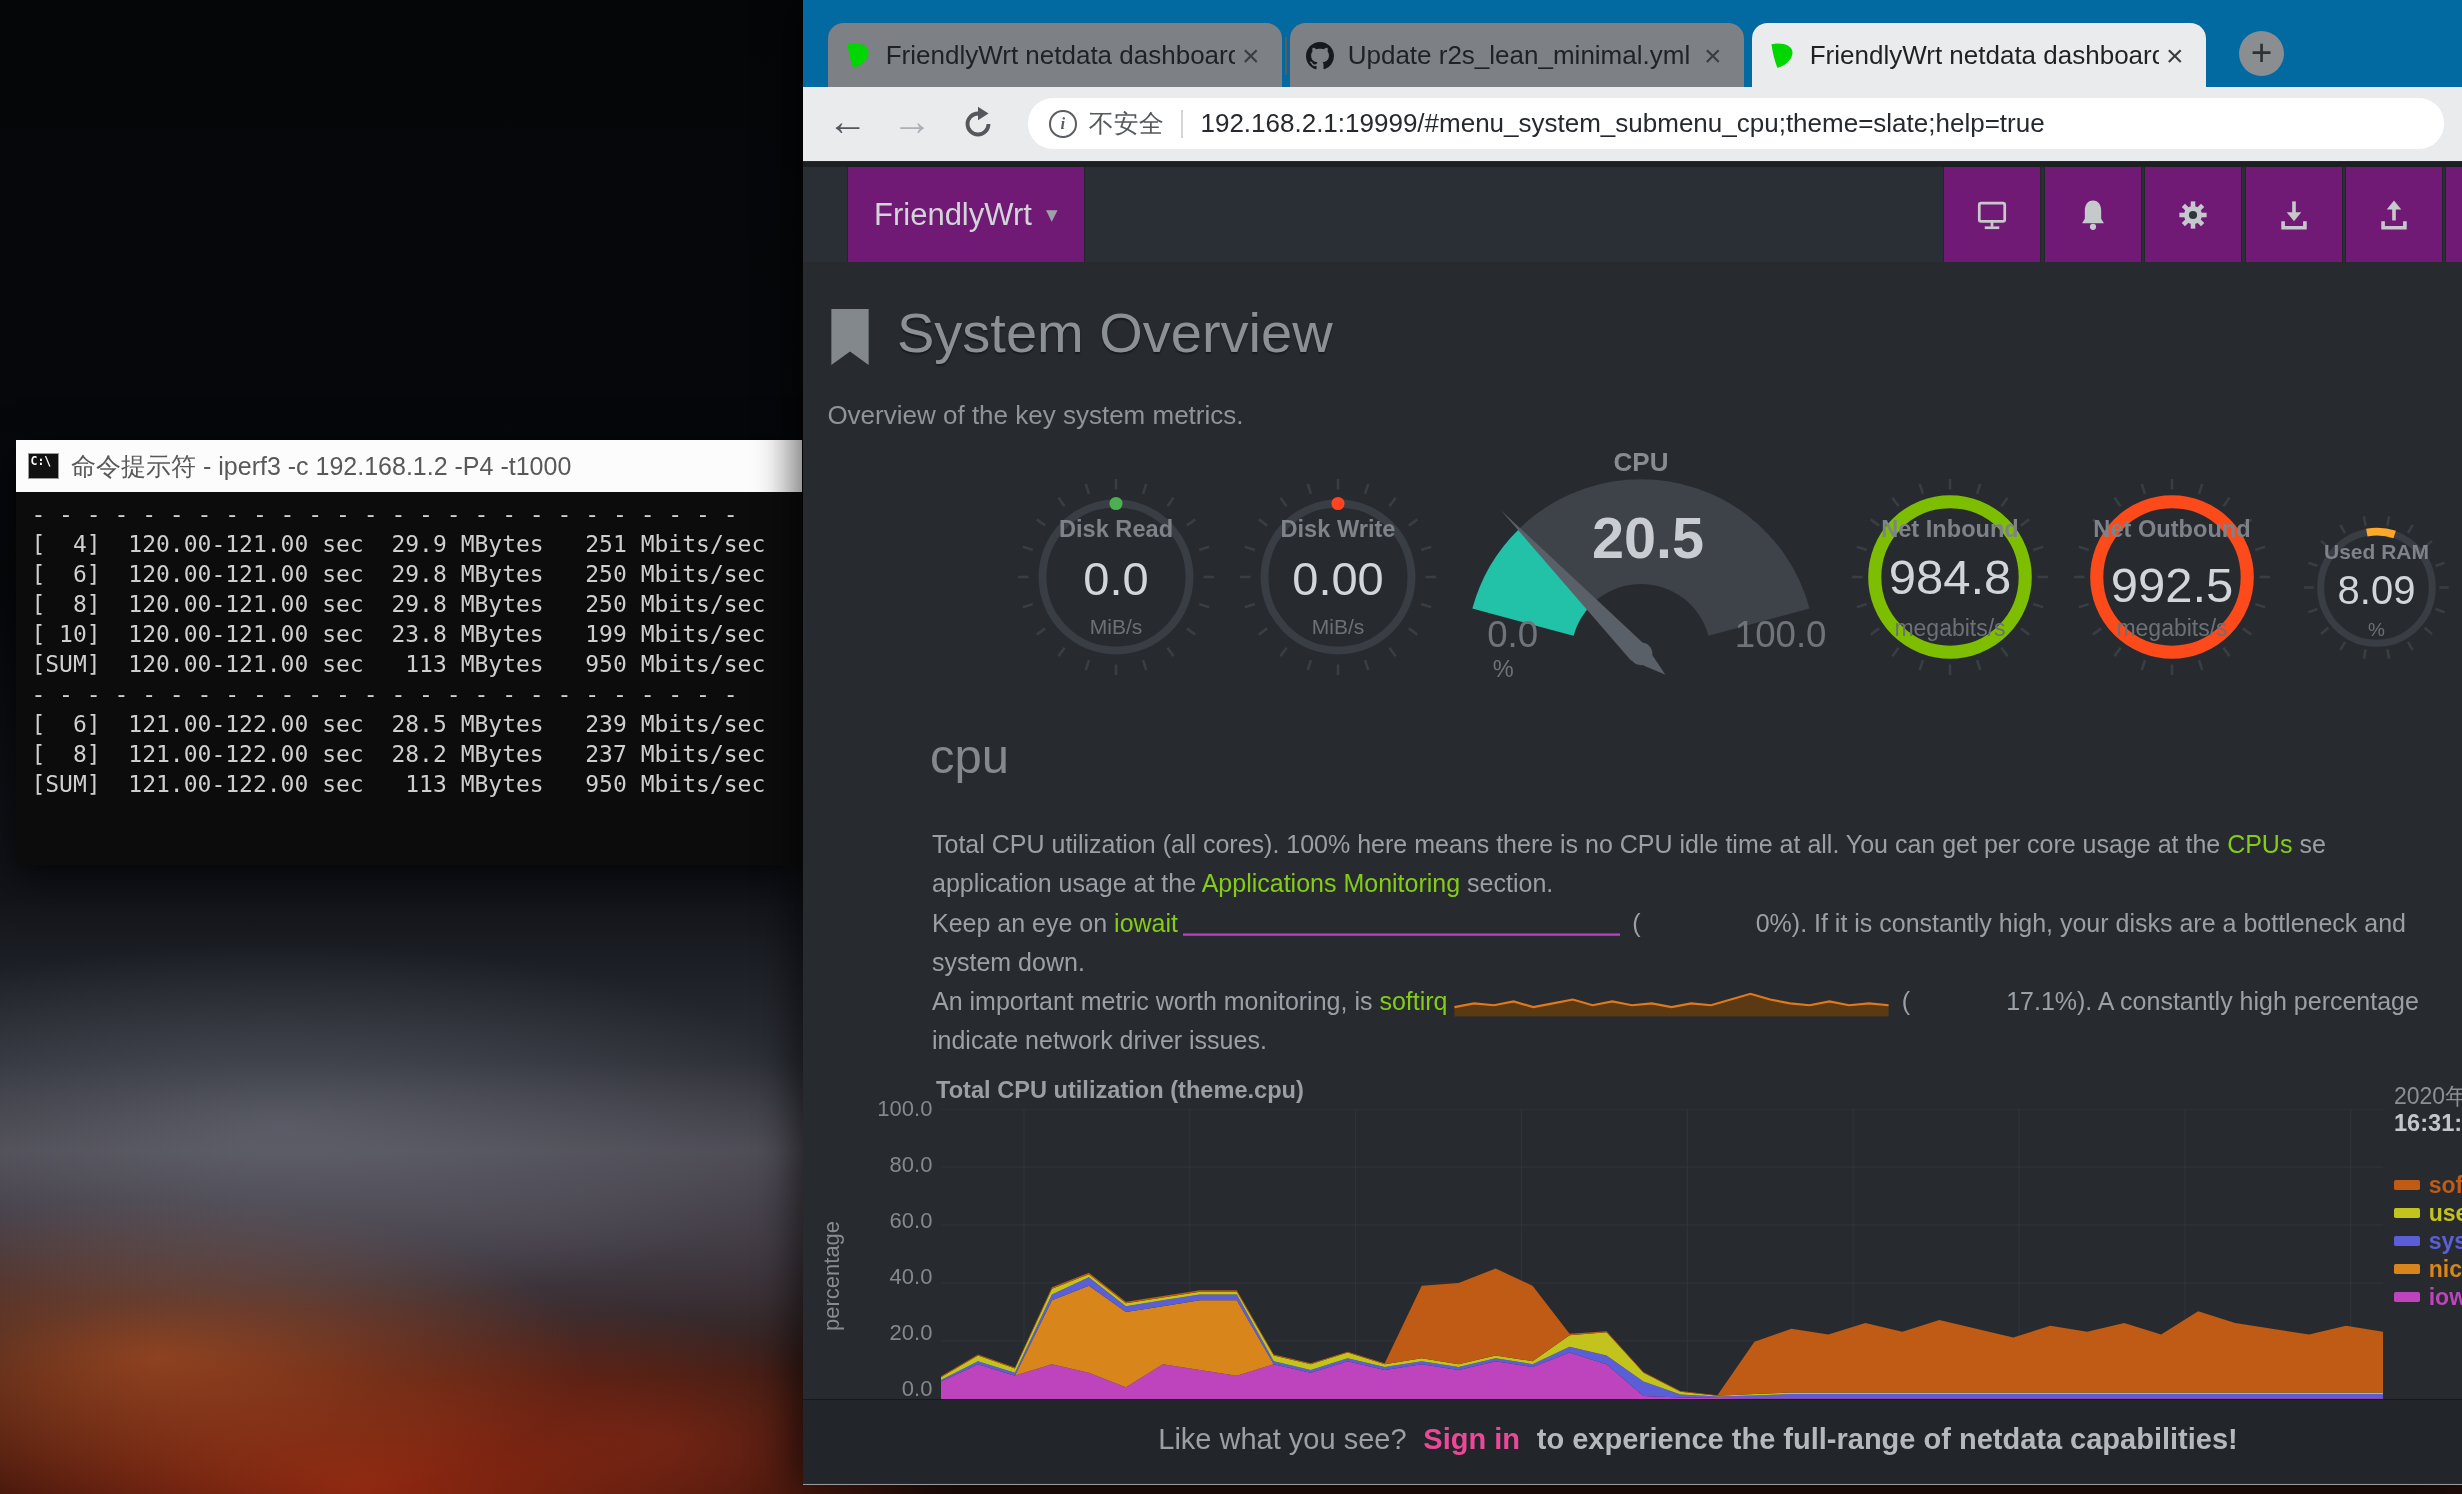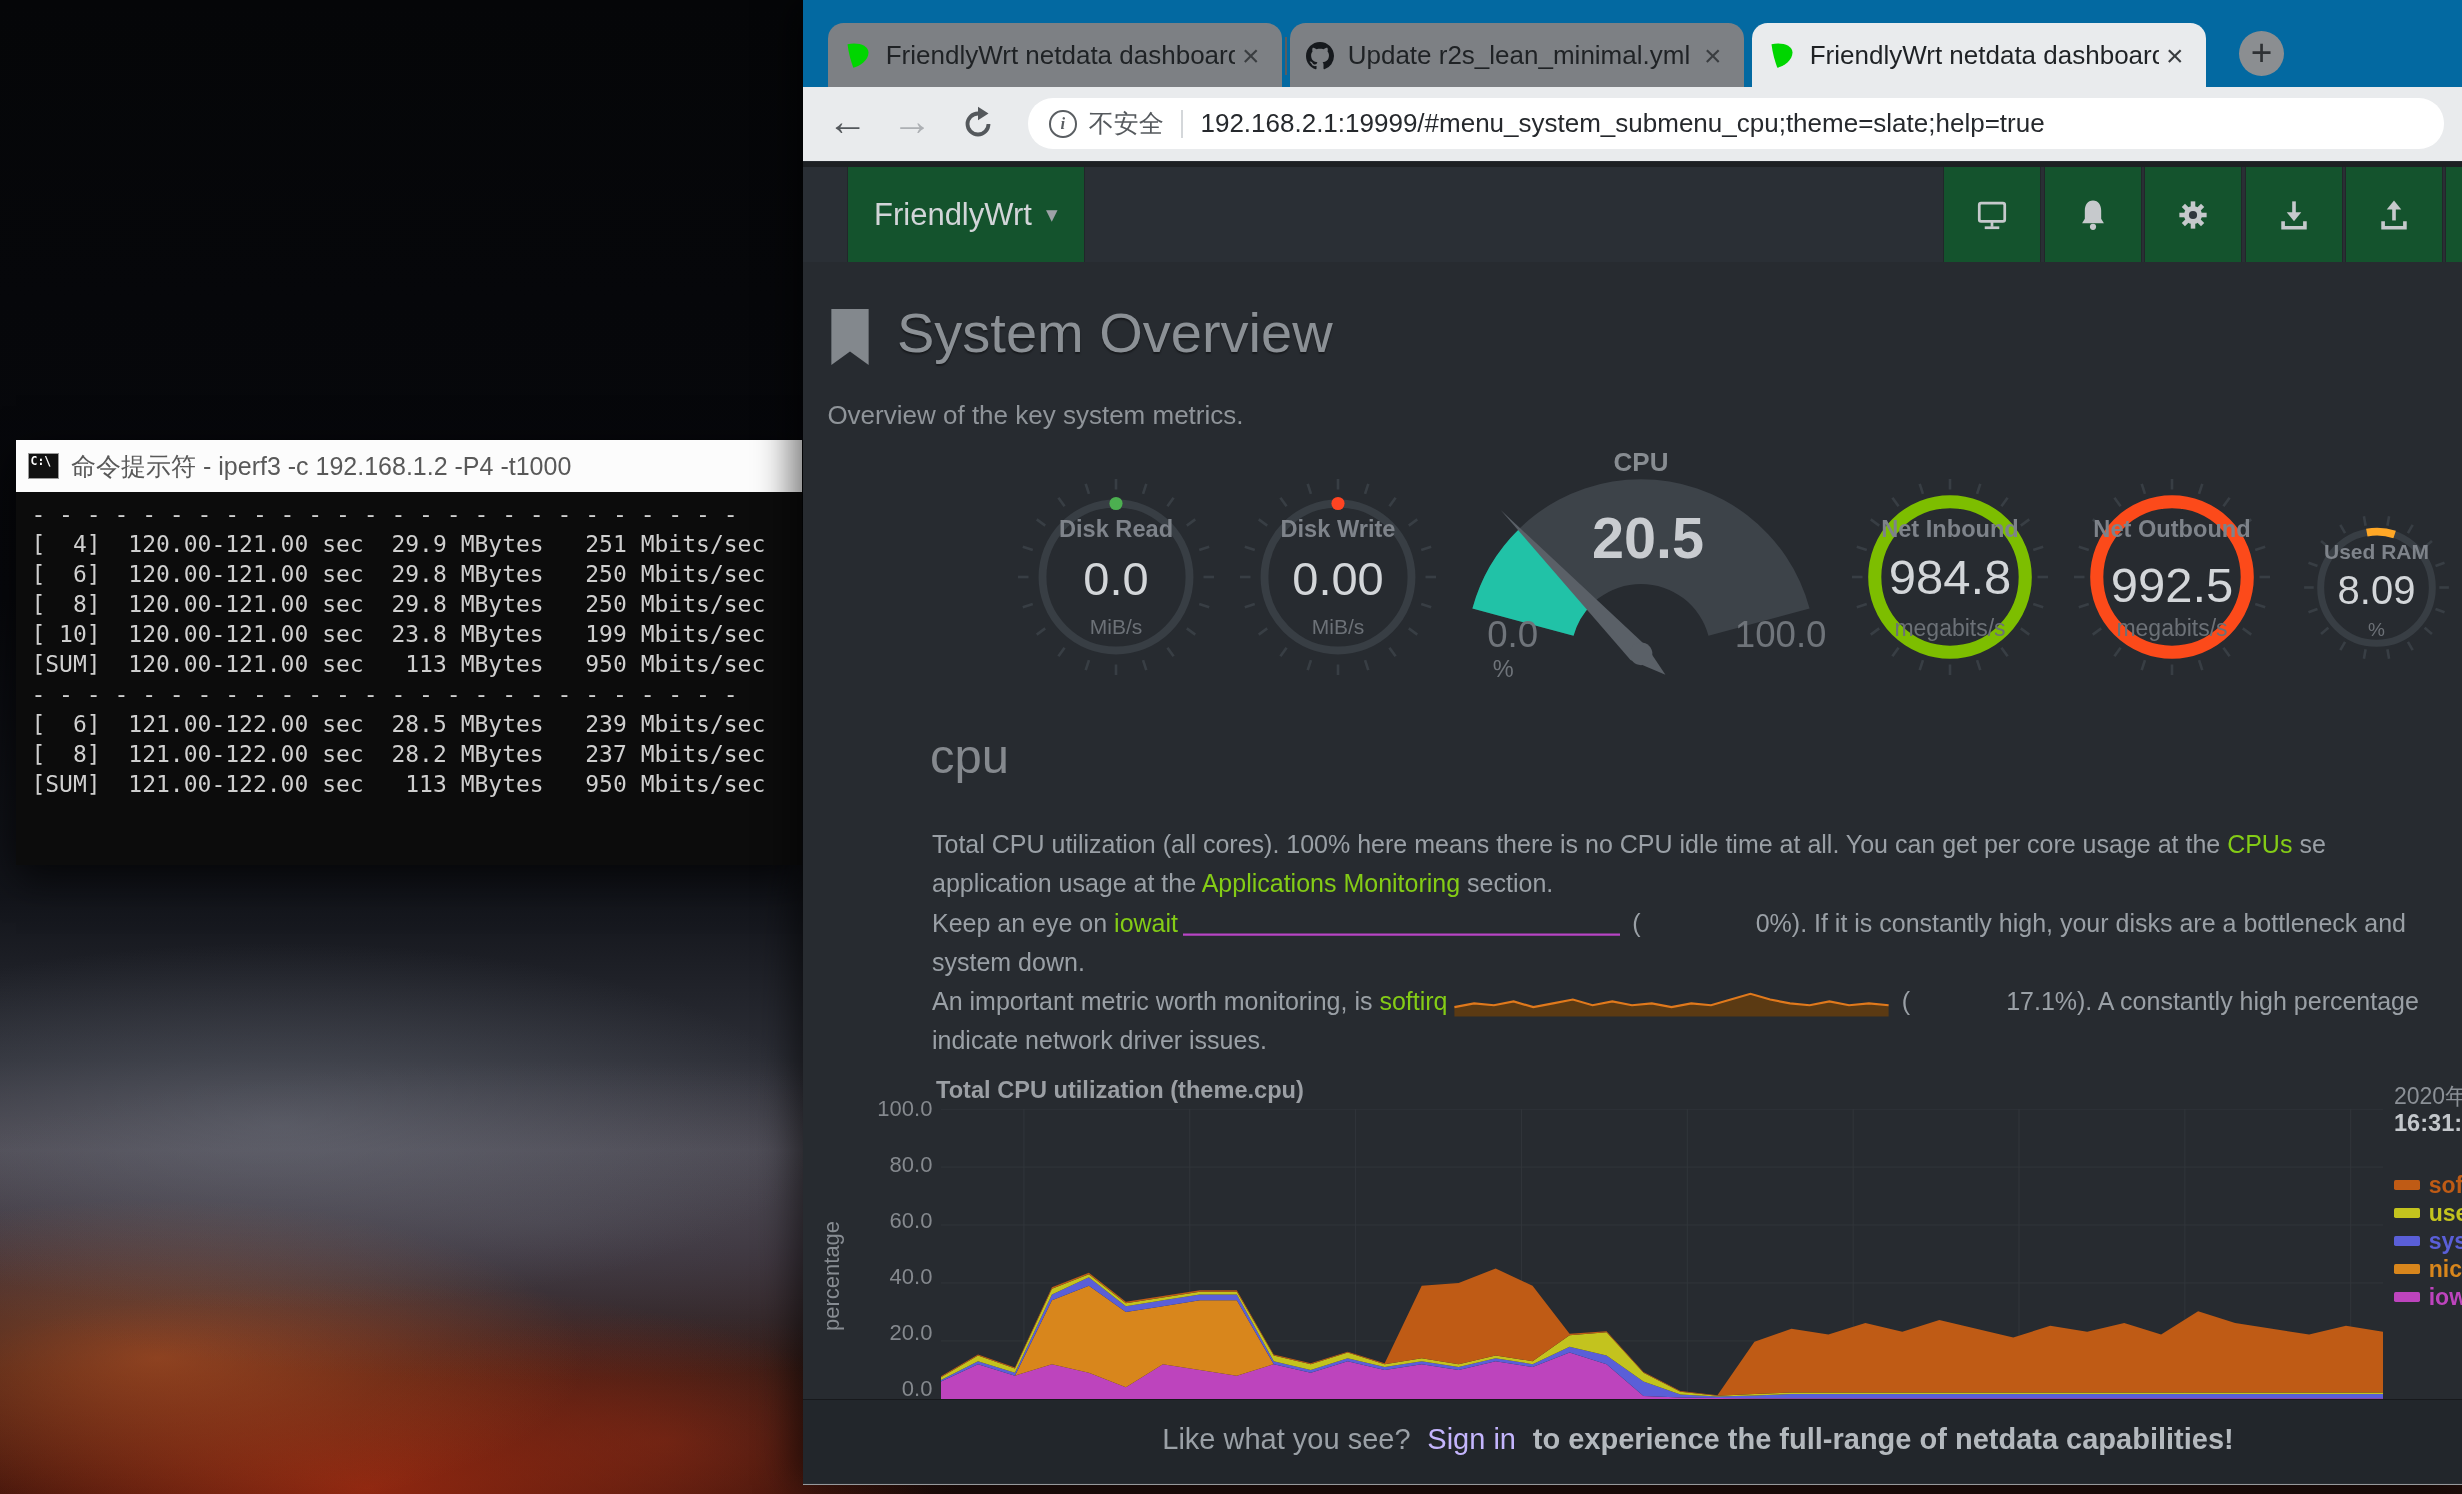--- a/index.html
+++ b/index.html
@@ -47,21 +47,21 @@
   #info-icon{width:23.6px;height:23.6px;border:2.2px solid #5a5e62;border-radius:50%;color:#5a5e62;
     font:italic bold 16.6px/23px "Liberation Serif",serif;text-align:center;flex:none;}
   #secure-label{margin-left:12.2px;font-size:25px;color:#55595d;white-space:nowrap;}
   #url-divider{width:1.7px;height:28px;background:#d4d7da;margin:0 17.5px;flex:none;}
   #url-text{font-size:26px;color:#26292d;white-space:nowrap;overflow:hidden;}
 
   
   #page{left:0;top:162px;width:1659px;height:1323px;background:#272b30;overflow:hidden;}
   #page-topline{left:0;top:0;width:100%;height:5.2px;background:#1d2023;}
   #nd-navbar{left:0;top:5.2px;width:100%;height:95px;background:#2a2f35;}
-  .nd-tile{position:absolute;top:0;height:95px;background:#14532d;border-left:1.7px solid #22262a;border-right:1.7px solid #22262a;
+  .nd-tile{position:absolute;top:0;height:95px;background:#701a75;border-left:1.7px solid #22262a;border-right:1.7px solid #22262a;
     display:flex;align-items:center;justify-content:center;text-align:center;}
   #host-dropdown{left:44px;width:238px;justify-content:flex-start;padding-left:26px;box-sizing:border-box;}
   #host-label{font-size:31px;color:#d2d5d8;}
   #host-caret{margin-left:14px;font-size:23px;color:#9da2a7;}
   .icon-tile{width:96px;}
   #page-title{left:94px;top:138px;font-size:56px;color:#8b9095;text-shadow:0 1.7px 1.7px rgba(0,0,0,.4);}
   #page-subtitle{left:24.4px;top:238px;font-size:26px;color:#8f9499;}
 
   .gauge{position:absolute;}
   .gauge svg{position:absolute;left:0;top:0;}
@@ -85,21 +85,21 @@
   .ytick{position:absolute;left:24.4px;width:105px;text-align:right;font-size:22px;color:#85898e;}
   #axis-percentage{left:15.7px;top:1009px;height:210px;writing-mode:vertical-rl;transform:rotate(180deg);
     font-size:22px;color:#878c92;text-align:center;}
   #legend{left:1591px;top:1009px;}
   .leg-row{display:flex;align-items:center;height:28px;}
   .leg-swatch{width:26px;height:10.5px;border-radius:1.7px;flex:none;}
   .leg-label{margin-left:8.7px;font-size:23px;font-weight:bold;white-space:nowrap;}
 
   #footer-bar{left:0;top:1237px;width:100%;height:83px;background:#22262b;border-top:0.9px solid #17191c;}
   #footer-text{position:absolute;left:131px;right:0;top:23px;text-align:center;font-size:29px;color:#9aa0a6;}
-  #signin-link{color:#c4b5fd;font-weight:normal;margin:0 8.7px;}
+  #signin-link{color:#ec4899;font-weight:bold;margin:0 8.7px;}
   #footer-bold{color:#b4b9be;font-weight:bold;}
 </style>
 </head>
 <body>
 
 <div id="wallpaper" class="abs"></div>
 
 <div id="terminal" class="abs">
   <div id="term-titlebar">
     <div id="cmd-icon">C:\</div>

